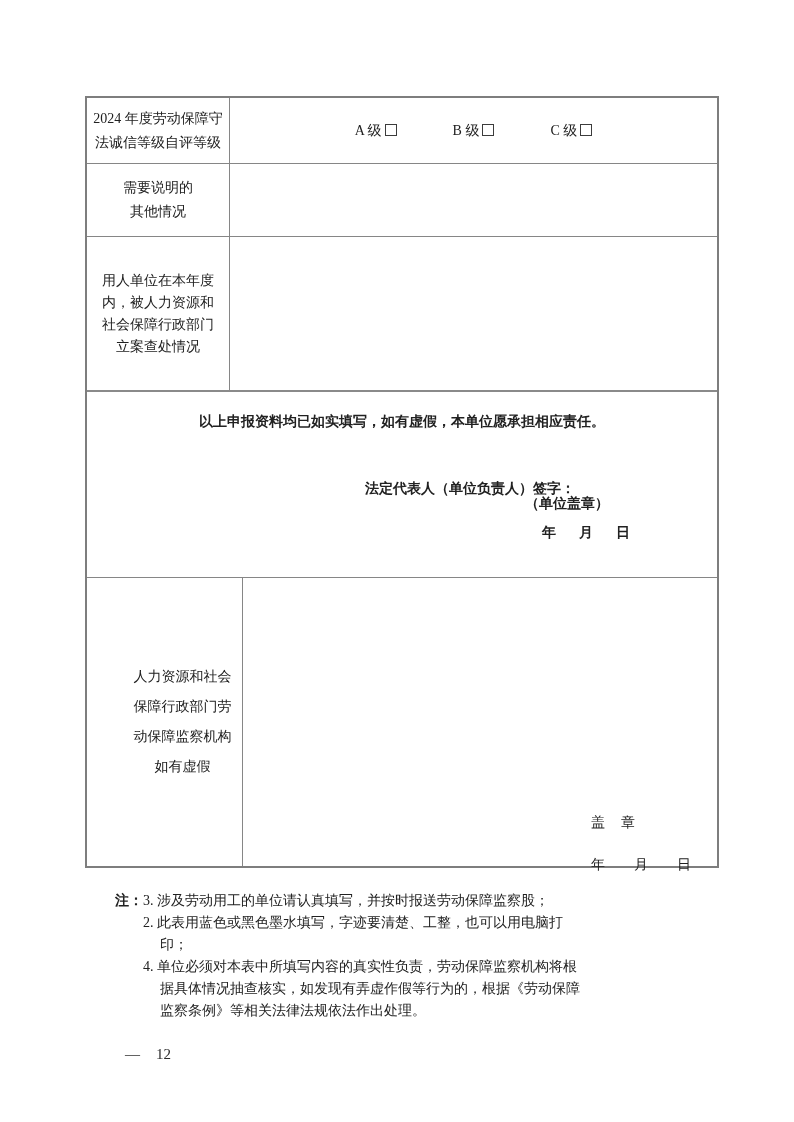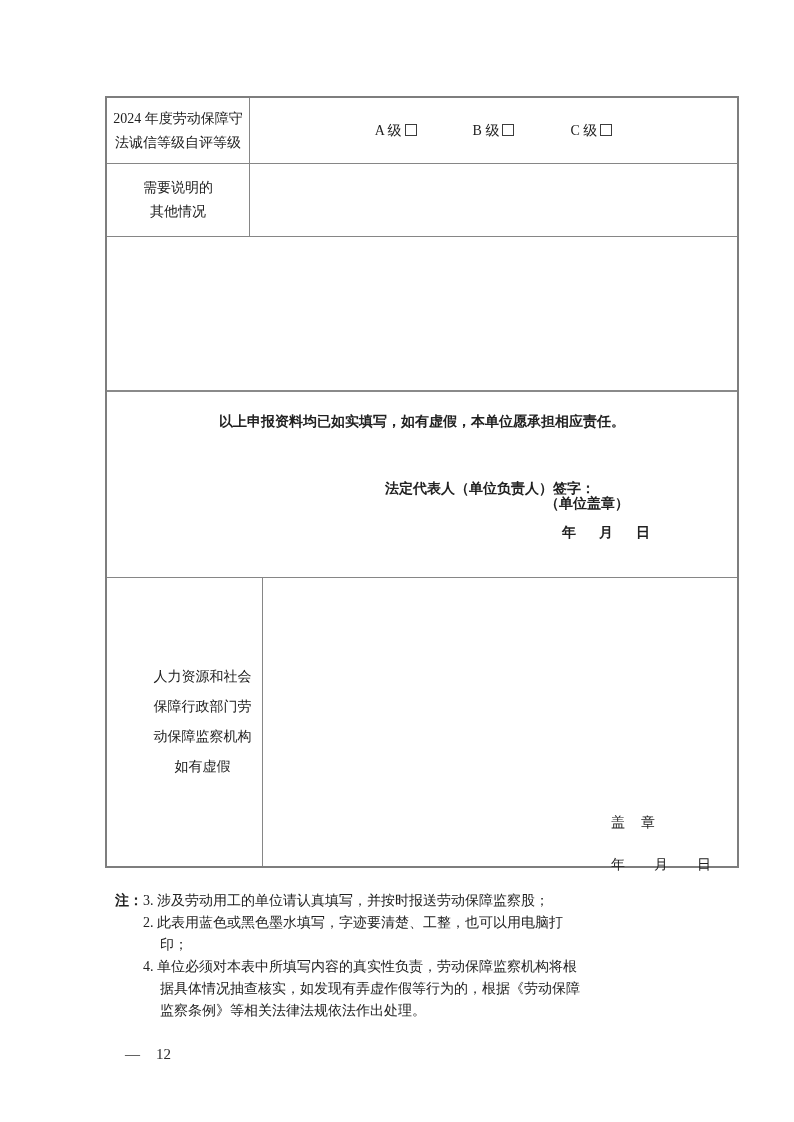--- a/index.html
+++ b/index.html
@@ -14,21 +14,20 @@
     overflow:hidden;
   }
 
   
   .form-table {
     position:absolute; left:85px; top:96px;
     width:634px; height:772px;
     border:2px solid #7e7e7e;
     display:flex; flex-direction:column;
     background:#fff;
-    margin-left:20px;
   }
   .t-row { display:flex; border-bottom:1px solid #868686; }
   .row-rating   { height:66px; }
   .row-other    { height:73px; }
   .row-invest   { height:155px; border-bottom-width:2px; border-bottom-color:#8a8a8a; }
   .row-decl     { height:186px; position:relative;font-weight:bold; }
   .row-review   { flex:1; border-bottom:none;padding-left:36px; }
 
   .label-cell {
     width:143px; flex-shrink:0;
@@ -100,20 +99,26 @@
 
     <div class="t-row row-other">
       <div class="label-cell">
         <span>需要说明的</span>
         <span>其他情况</span>
       </div>
       <div class="value-cell"></div>
     </div>
 
     <div class="t-row row-invest">
+      <div class="label-cell">
+        <span>用人单位在本年度</span>
+        <span>内，被人力资源和</span>
+        <span>社会保障行政部门</span>
+        <span>立案查处情况</span>
+      </div>
       <div class="value-cell"></div>
     </div>
 
     <div class="t-row row-decl">
       <div class="decl-statement">以上申报资料均已如实填写，如有虚假，本单位愿承担相应责任。</div>
       <div class="decl-signature">法定代表人（单位负责人）签字：</div>
       <div class="decl-seal">（单位盖章）</div>
       <div class="decl-date">
         <span>年</span>
         <span>月</span>

